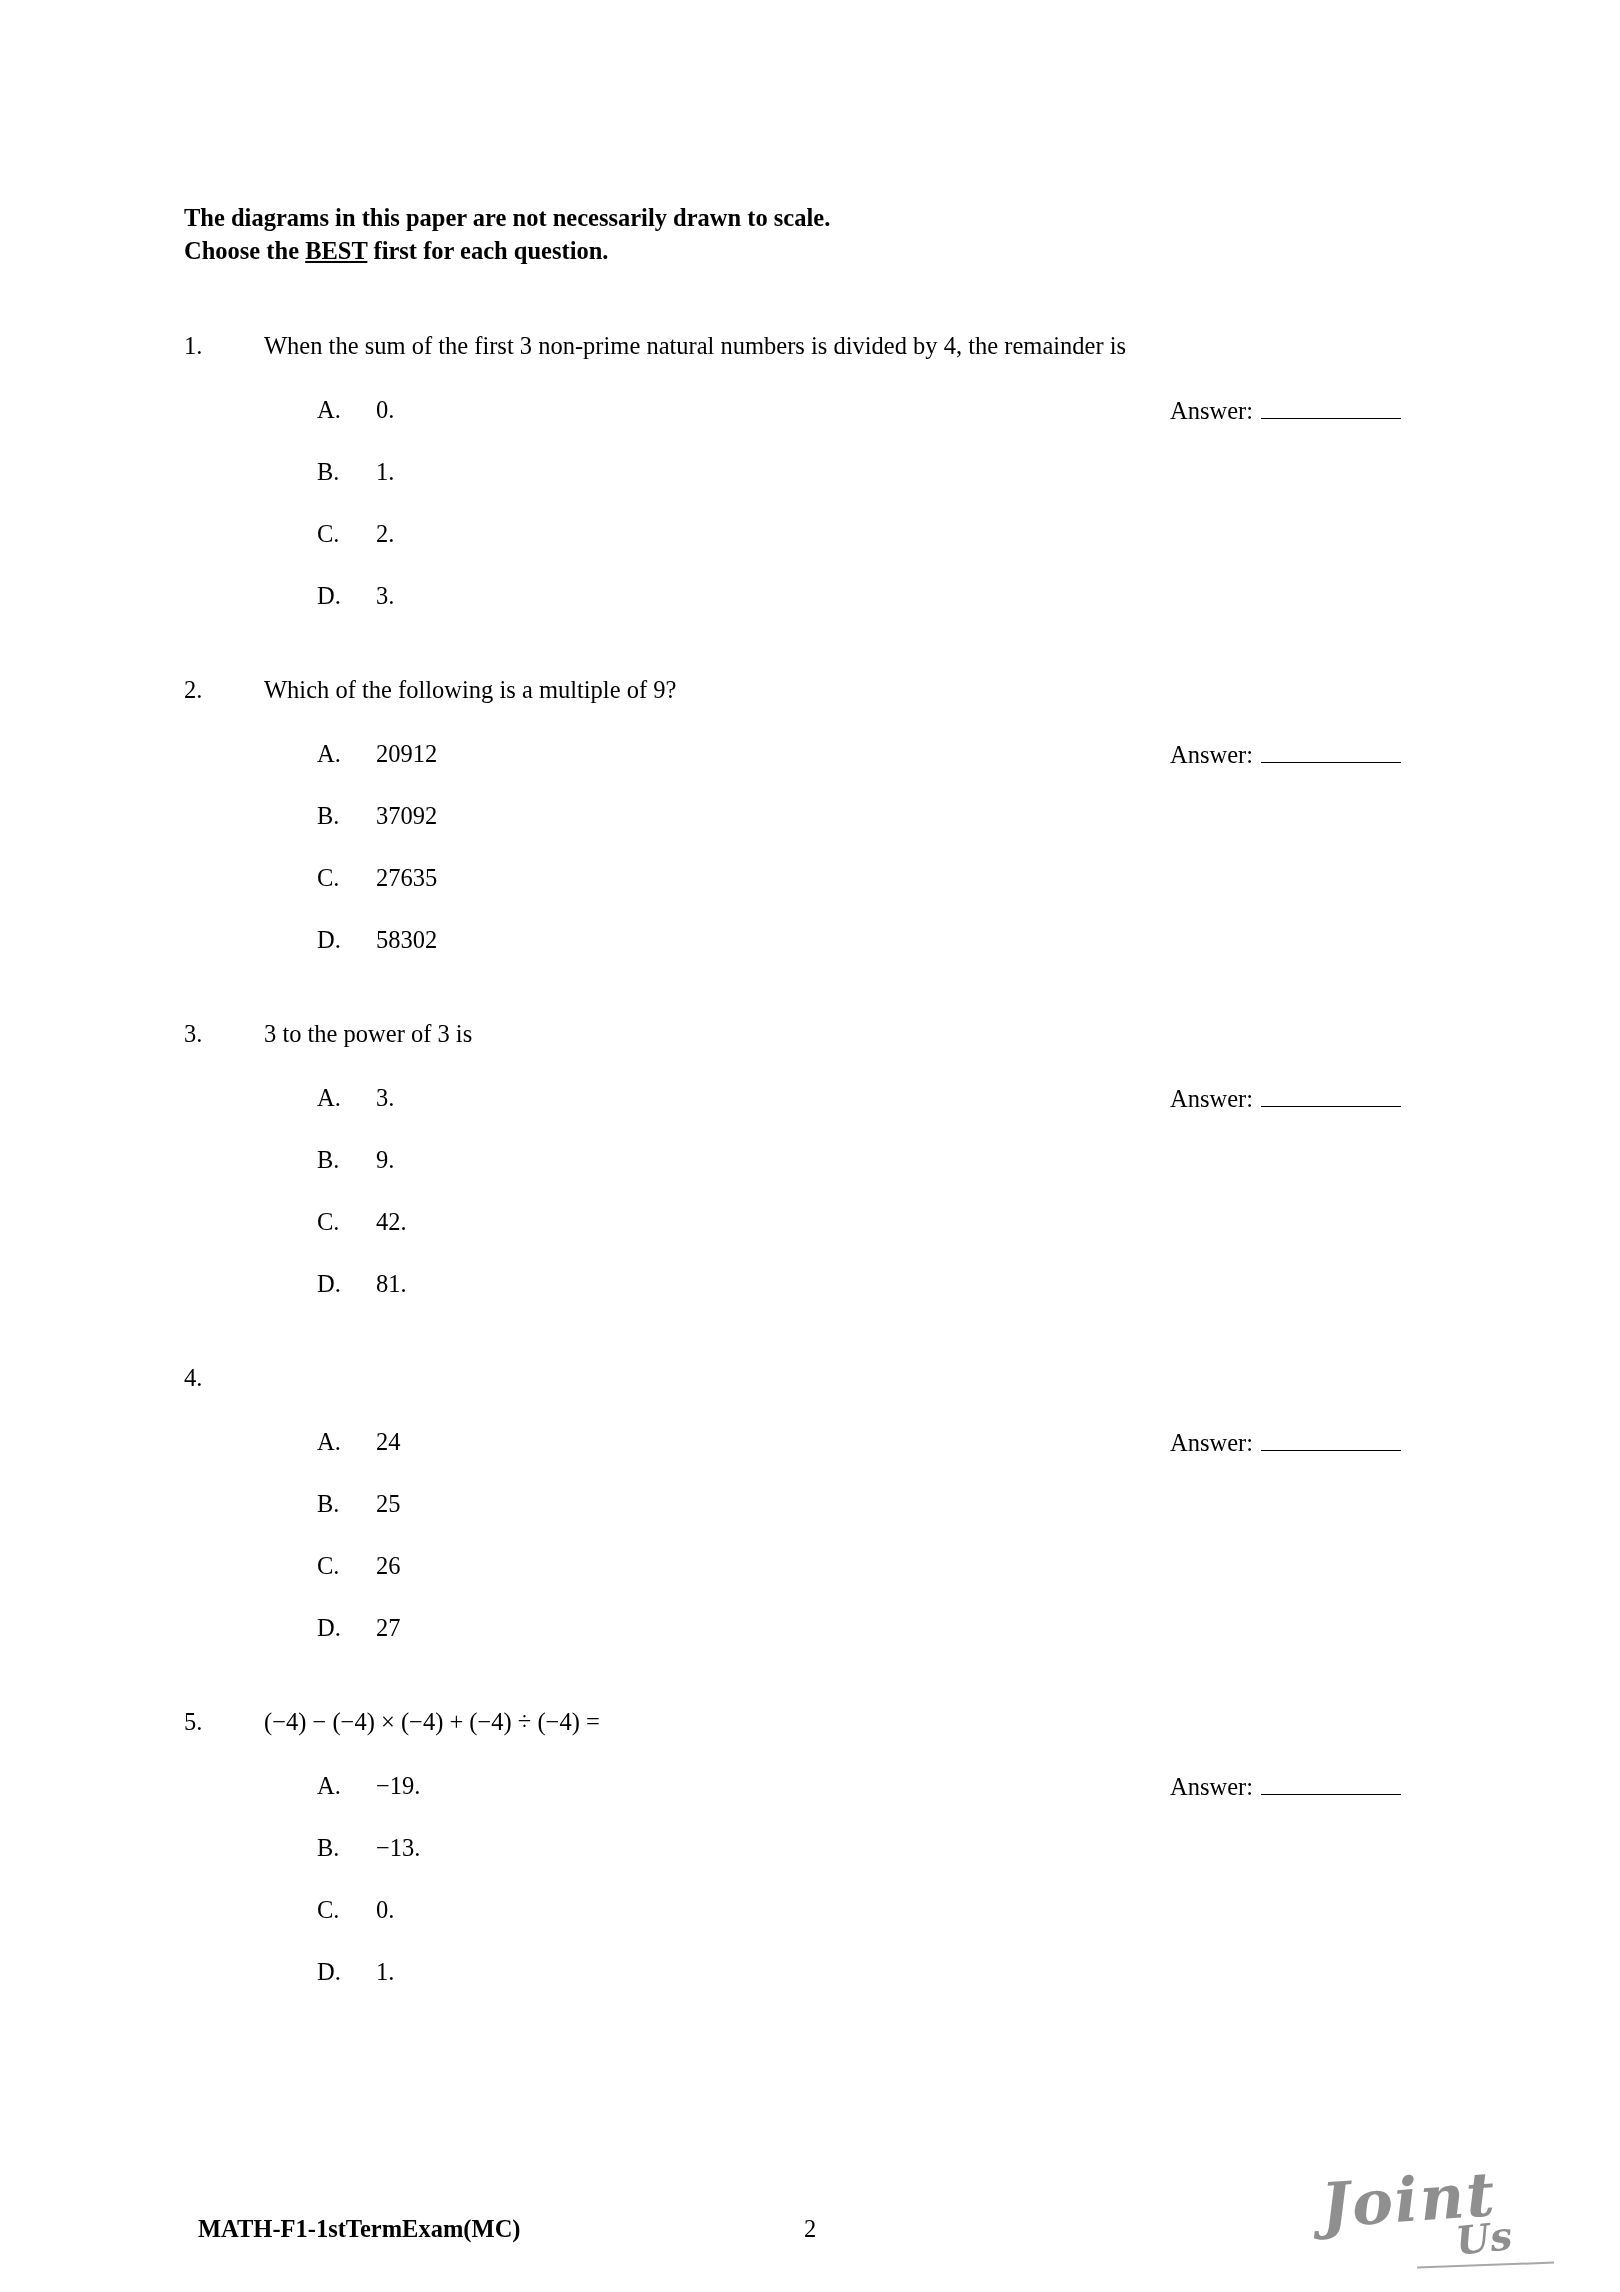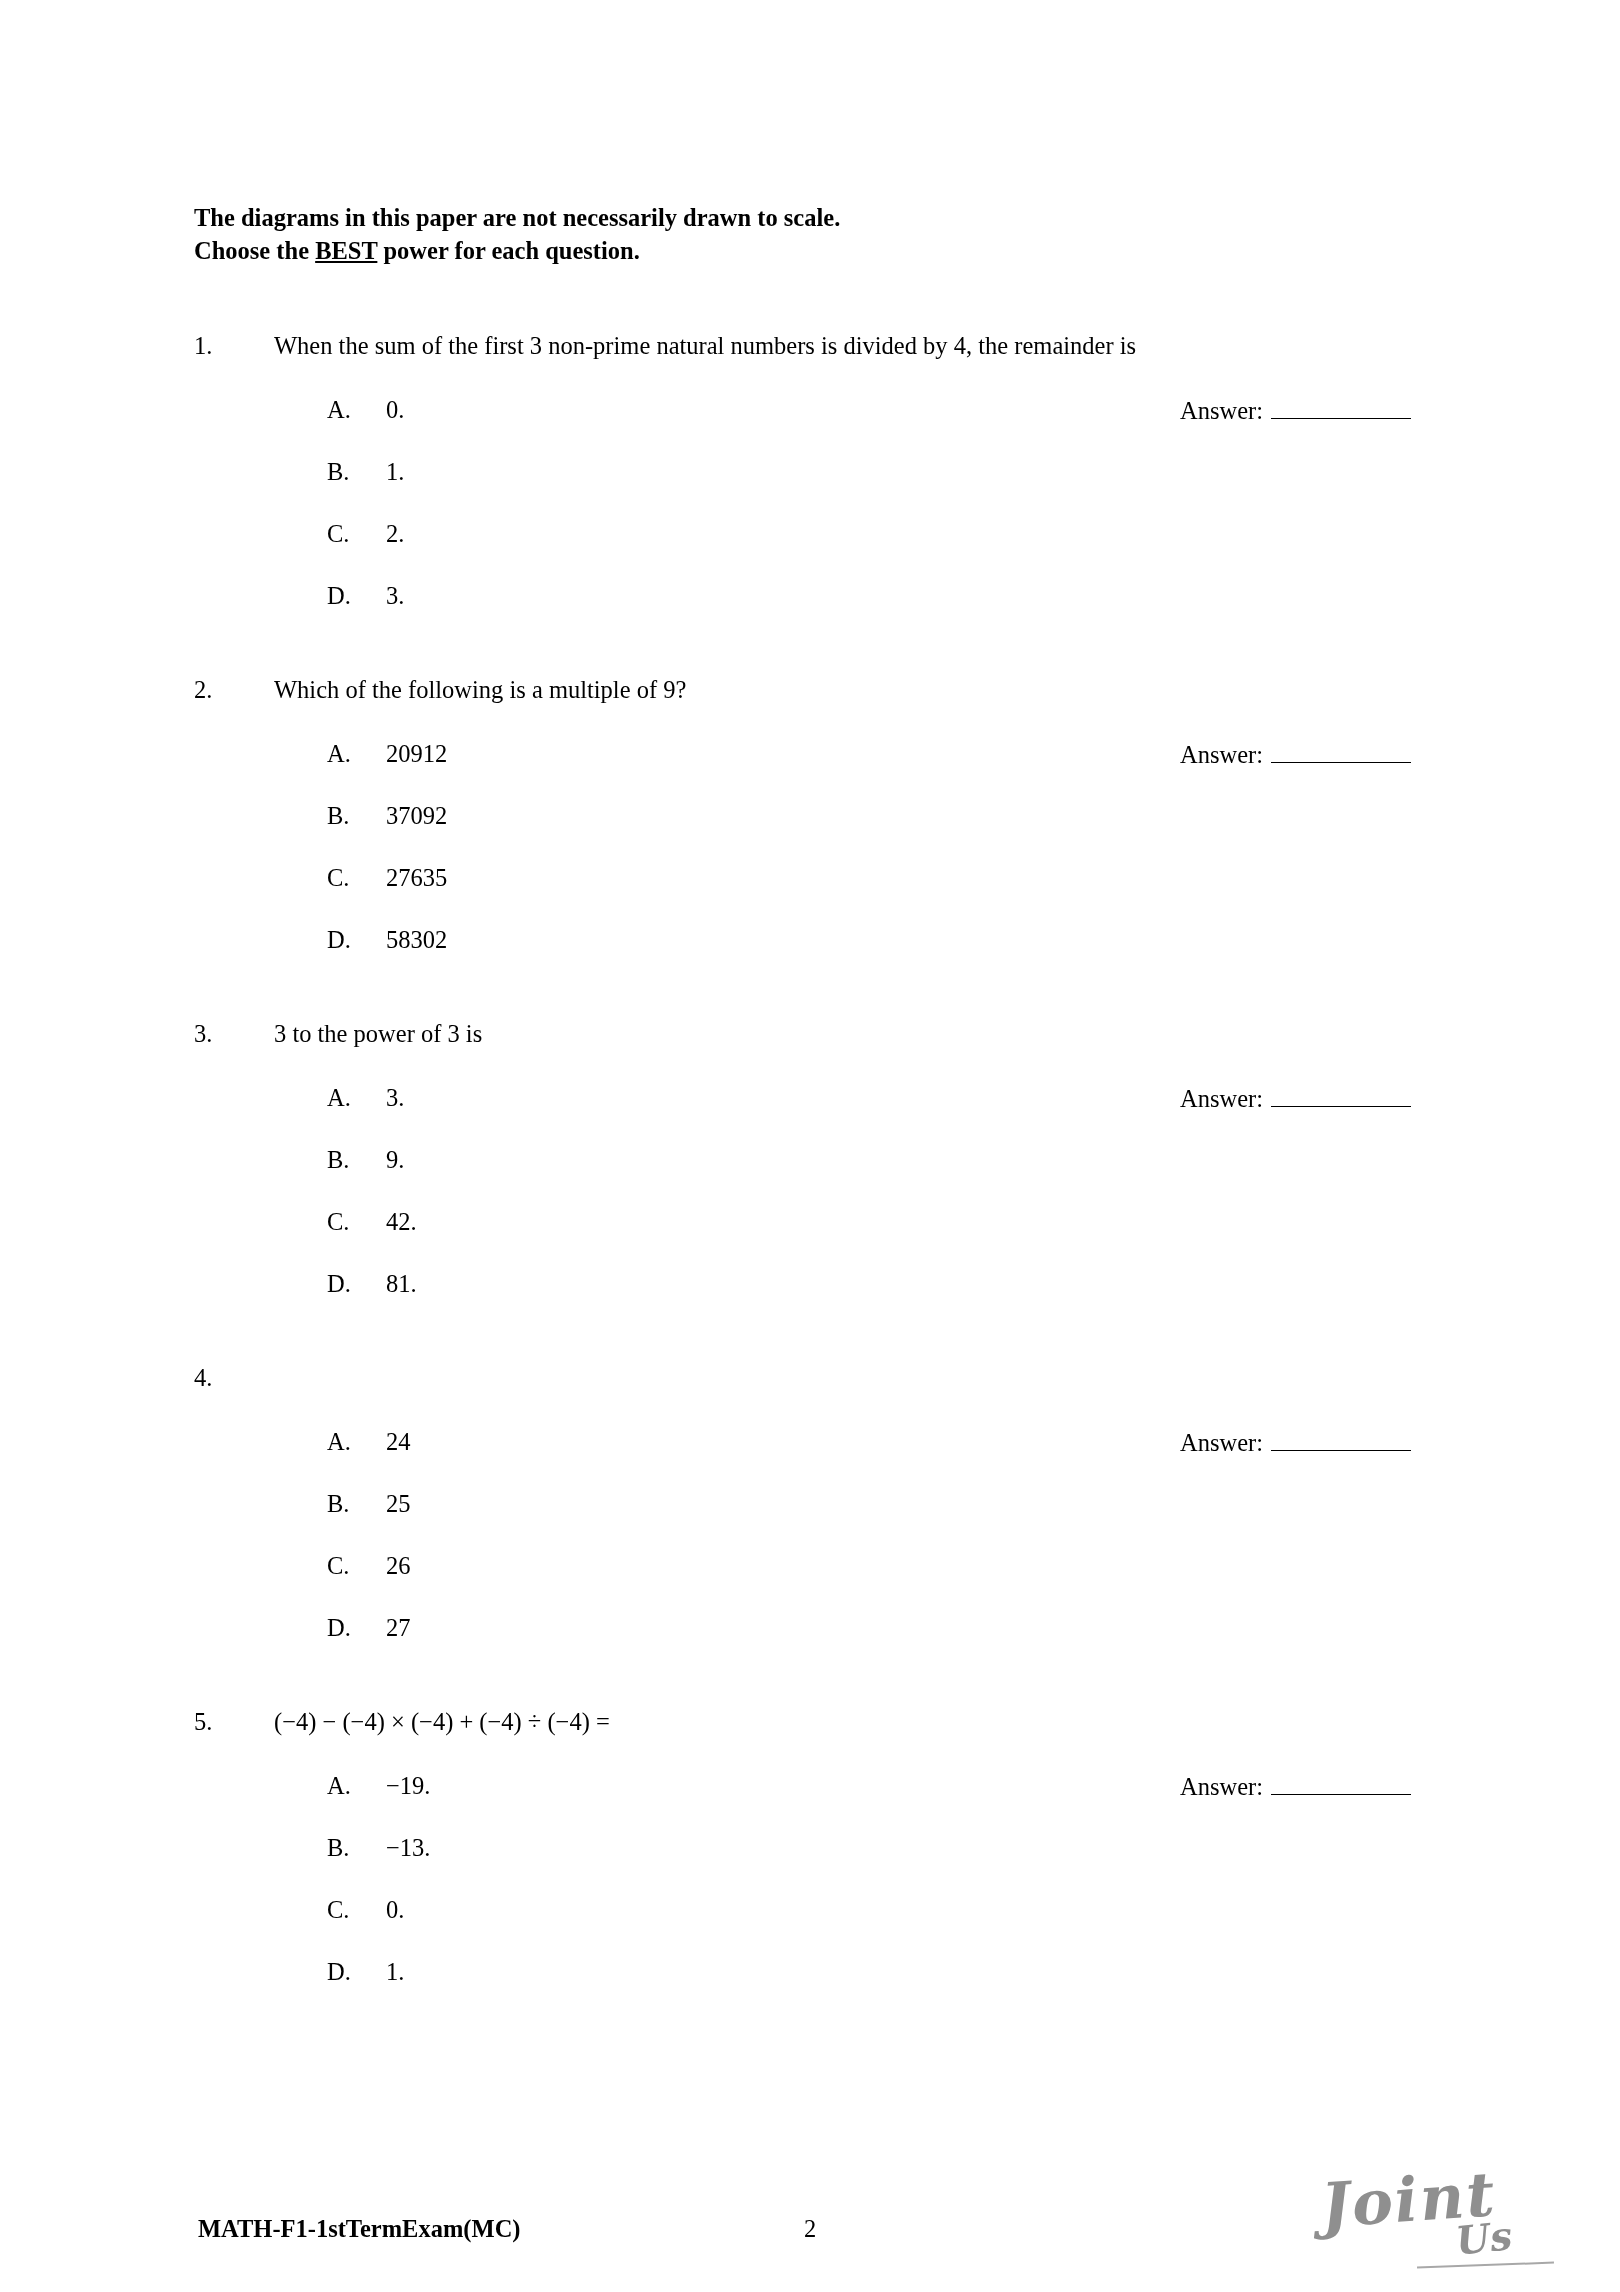--- a/index.html
+++ b/index.html
@@ -9,21 +9,21 @@
     height: 2293px;
     margin: 0 auto;
     background: #ffffff;
     font-family: "Liberation Serif", "DejaVu Serif", serif;
     font-size: 24.5px;
     color: #000000;
     overflow: hidden;
   }
   .content {
     position: absolute;
-    left: 194px;
+    left: 184px;
     top: 201px;
     width: 1274px;
   }
   .header-line { font-weight: bold; line-height: 33px; }
   .emph-underline { text-decoration: underline; }
 
   .question { position: relative; margin-top: 63px; }
   .q-head { display: flex; line-height: 31px; }
   .q-num { display: inline-block; width: 64px; flex: 0 0 64px; }
   .q-text { display: inline-block; margin-left: 16px; }
@@ -88,21 +88,21 @@
     transform: rotate(-2deg);
   }
 </style>
 </head>
 <body>
 
 <div class="page">
   <div class="content">
 
     <div class="header-line">The diagrams in this paper are not necessarily drawn to scale.</div>
-    <div class="header-line"><span>Choose the </span><span class="emph-underline">BEST</span><span> power for each question.</span></div>
+    <div class="header-line"><span>Choose the </span><span class="emph-underline">BEST</span><span> first for each question.</span></div>
 
     <section class="question">
       <div class="q-head">
         <span class="q-num">1.</span>
         <span class="q-text">When the sum of the first 3 non-prime natural numbers is divided by 4, the remainder is</span>
       </div>
       <div class="q-options">
         <div class="option">
           <span class="opt-letter">A.</span>
           <span class="opt-value">0.</span>

